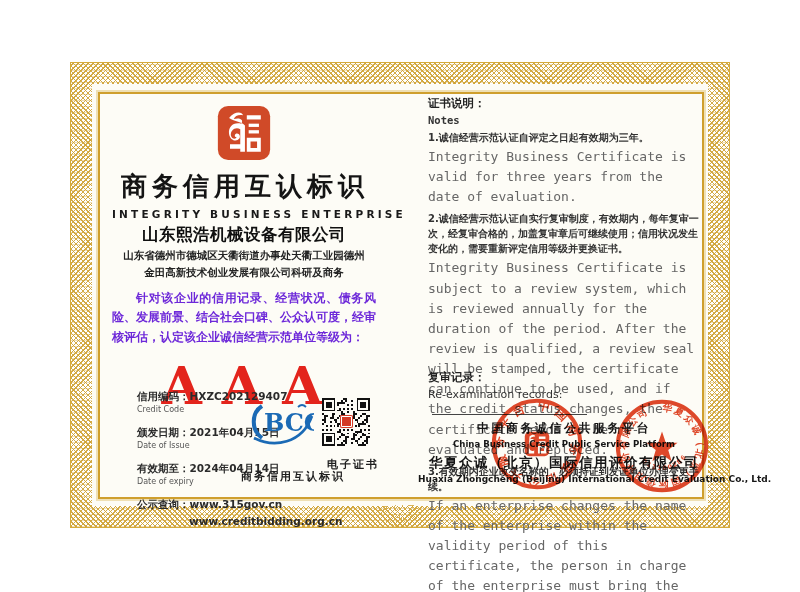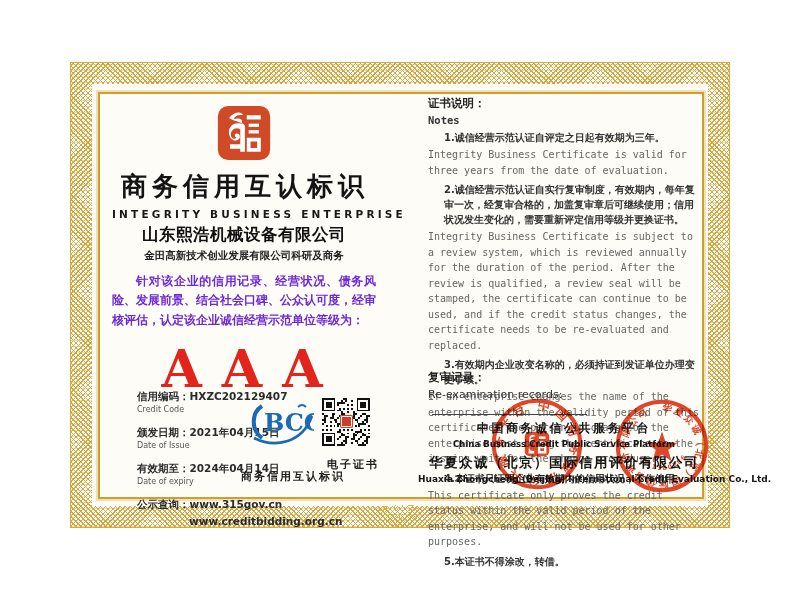--- a/index.html
+++ b/index.html
@@ -59,23 +59,23 @@
       border-radius:2px;box-shadow:inset 0 0 0 1px #d43a24, inset 0 0 0 2px #fff;}
   .mark-label{position:absolute;font-size:11px;font-weight:bold;letter-spacing:2px;color:#1d1d1d;white-space:nowrap;}
   .bcc-label{left:241px;top:469px;}
   .ecert-label{left:327px;top:457px;}
 
   
   .rightcol{position:absolute;left:428px;top:96px;width:272px;color:#2a2a2a;}
   .notes-title-zh{font-size:11.5px;font-weight:bold;color:#222;}
   .notes-title-en{font-family:"DejaVu Sans Mono","Liberation Mono",monospace;
       font-size:10.5px;font-weight:bold;margin-top:3px;color:#333;}
-  .note-zh{font-size:10px;font-weight:bold;color:#333;line-height:1.5;margin-top:4px;margin-left:16px;}
+  .note-zh{font-size:10px;font-weight:bold;color:#333;line-height:1.5;margin-top:4px;}
   .note-en{font-family:"DejaVu Sans Mono","Liberation Mono",monospace;
-      font-size:10px;color:#666;line-height:1.55;margin-top:2px;}
+      font-size:13px;color:#666;line-height:1.55;margin-top:2px;}
 
   .review{position:absolute;left:428px;top:370px;width:280px;}
   .review-zh{font-size:11.5px;font-weight:bold;color:#222;}
   .review-en{font-size:11px;color:#333;margin-top:3px;}
   .review-line{display:inline-block;width:155px;border-bottom:1.5px solid #444;
       vertical-align:baseline;margin-left:4px;}
 
   
   .issuer{position:absolute;left:418px;top:420px;width:292px;text-align:center;color:#161616;}
   .iss-zh1{font-size:12px;font-weight:bold;letter-spacing:2.5px;white-space:nowrap;}
@@ -135,20 +135,21 @@
       <path d="M14,16 C20,8 28,9 29,13 C24,12 20,14 19,17 C26,15 30,18 27,22 C18,20 13,26 14,33 C15,40 22,42 25,38 C27,35 24,31 21,33 C19,35 21,37 22,36 C22,39 17,39 16,35 C15,29 21,25 26,28 L26,44 L15,44 L15,49 L26,49 L26,52 L31,52 L31,24 C28,20 20,20 14,16 Z" fill="#ffffff"></path>
 
       <rect x="33" y="13" width="15" height="4.5" fill="#ffffff"></rect>
       <rect x="35" y="22" width="11" height="3.5" fill="#ffffff"></rect>
       <rect x="35" y="29" width="11" height="3.5" fill="#ffffff"></rect>
       <path d="M33,37 h15 v15 h-15 z M37,41 v7 h7 v-7 z" fill="#ffffff" fill-rule="evenodd"></path>
     </svg>
     <div class="title">商务信用互认标识</div>
     <div class="subtitle">INTEGRITY BUSINESS ENTERPRISE</div>
     <div class="company">山东熙浩机械设备有限公司</div>
+    <div class="addr">山东省德州市德城区天衢街道办事处天衢工业园德州</div>
     <div class="addr">金田高新技术创业发展有限公司科研及商务</div>
     <p class="statement">针对该企业的信用记录、经营状况、债务风险、发展前景、结合社会口碑、公众认可度，经审核评估，认定该企业诚信经营示范单位等级为：</p>
     <div class="grade">AAA</div>
   </div>
 
   <div class="fields">
     <div class="frow">
       <span class="flabel">信用编码：</span><span class="fvalue">HXZC202129407</span>
       <div class="fsub">Credit Code</div>
     </div>

